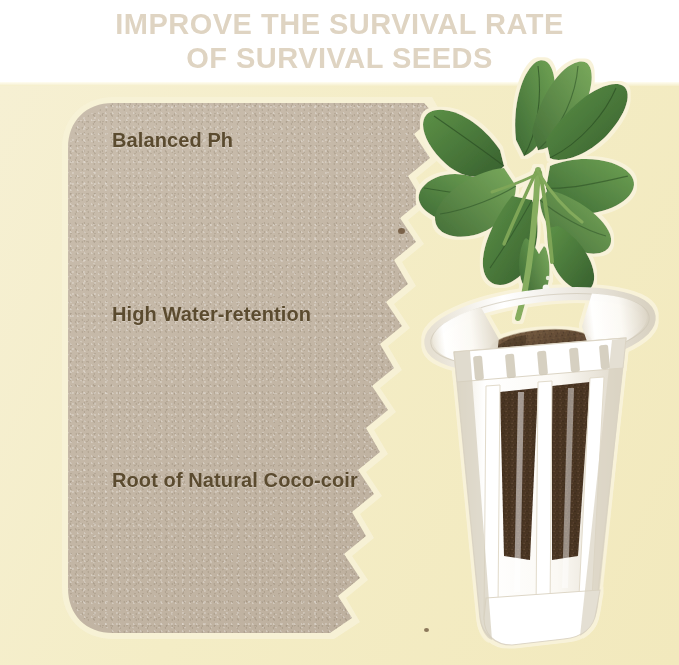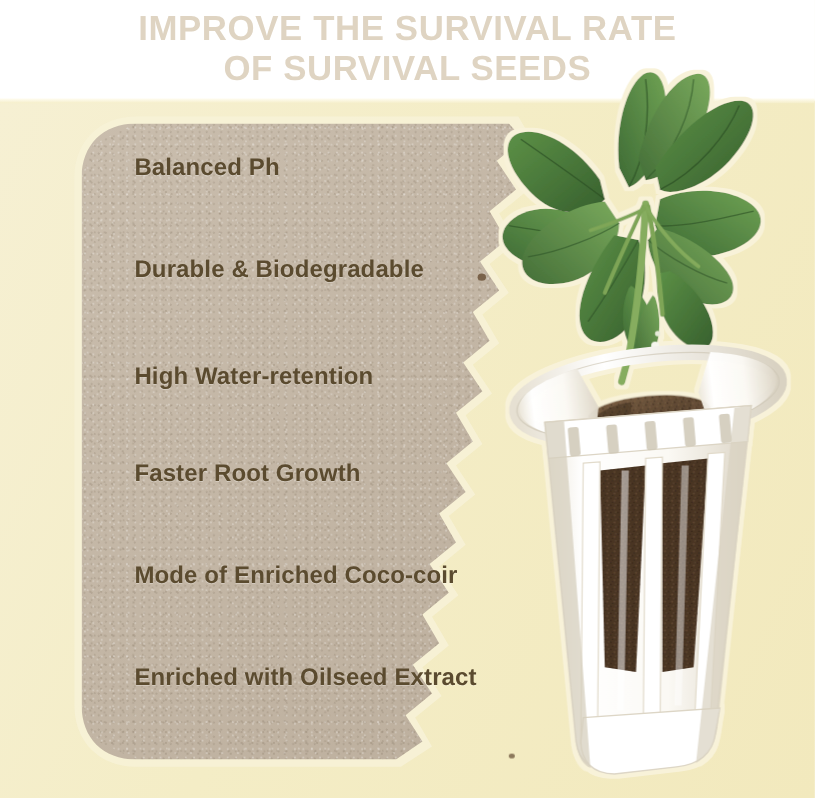--- a/index.html
+++ b/index.html
@@ -142,25 +142,22 @@
             422px 116px, 400px 134px, 416px 158px, 394px 176px,
             408px 200px, 386px 218px, 402px 242px, 380px 260px,
             394px 284px, 372px 302px, 388px 326px, 366px 344px,
             380px 368px, 358px 386px, 374px 410px, 352px 428px,
             366px 452px, 344px 470px, 360px 494px, 338px 512px,
             352px 534px, 330px 549px,
             113px 549px, 78px 532px, 68px 504px);"></div>
 
     <div class="features">
       <div class="feature" style="top: 46px;">Balanced Ph</div>
-      <div class="feature" style="top: 131px;">Durable  &amp;  Biodegradable</div>
       <div class="feature" style="top: 220px;">High Water-retention</div>
-      <div class="feature" style="top: 301px;">Faster Root Growth</div>
-      <div class="feature" style="top: 386px;">Mode of Enriched Coco-coir</div>
-      <div class="feature" style="top: 471px;">Enriched with Oilseed Extract</div>
+      <div class="feature" style="top: 386px;">Root of Natural Coco-coir</div>
     </div>
   </div>
 
   <div class="plant">
     <svg class="plant-svg" viewBox="0 0 279 665" preserveAspectRatio="none">
       <defs>
         <linearGradient id="leafA" x1="0" y1="0" x2="1" y2="1">
           <stop offset="0" stop-color="#5d9147"></stop>
           <stop offset="1" stop-color="#37602e"></stop>
         </linearGradient>

